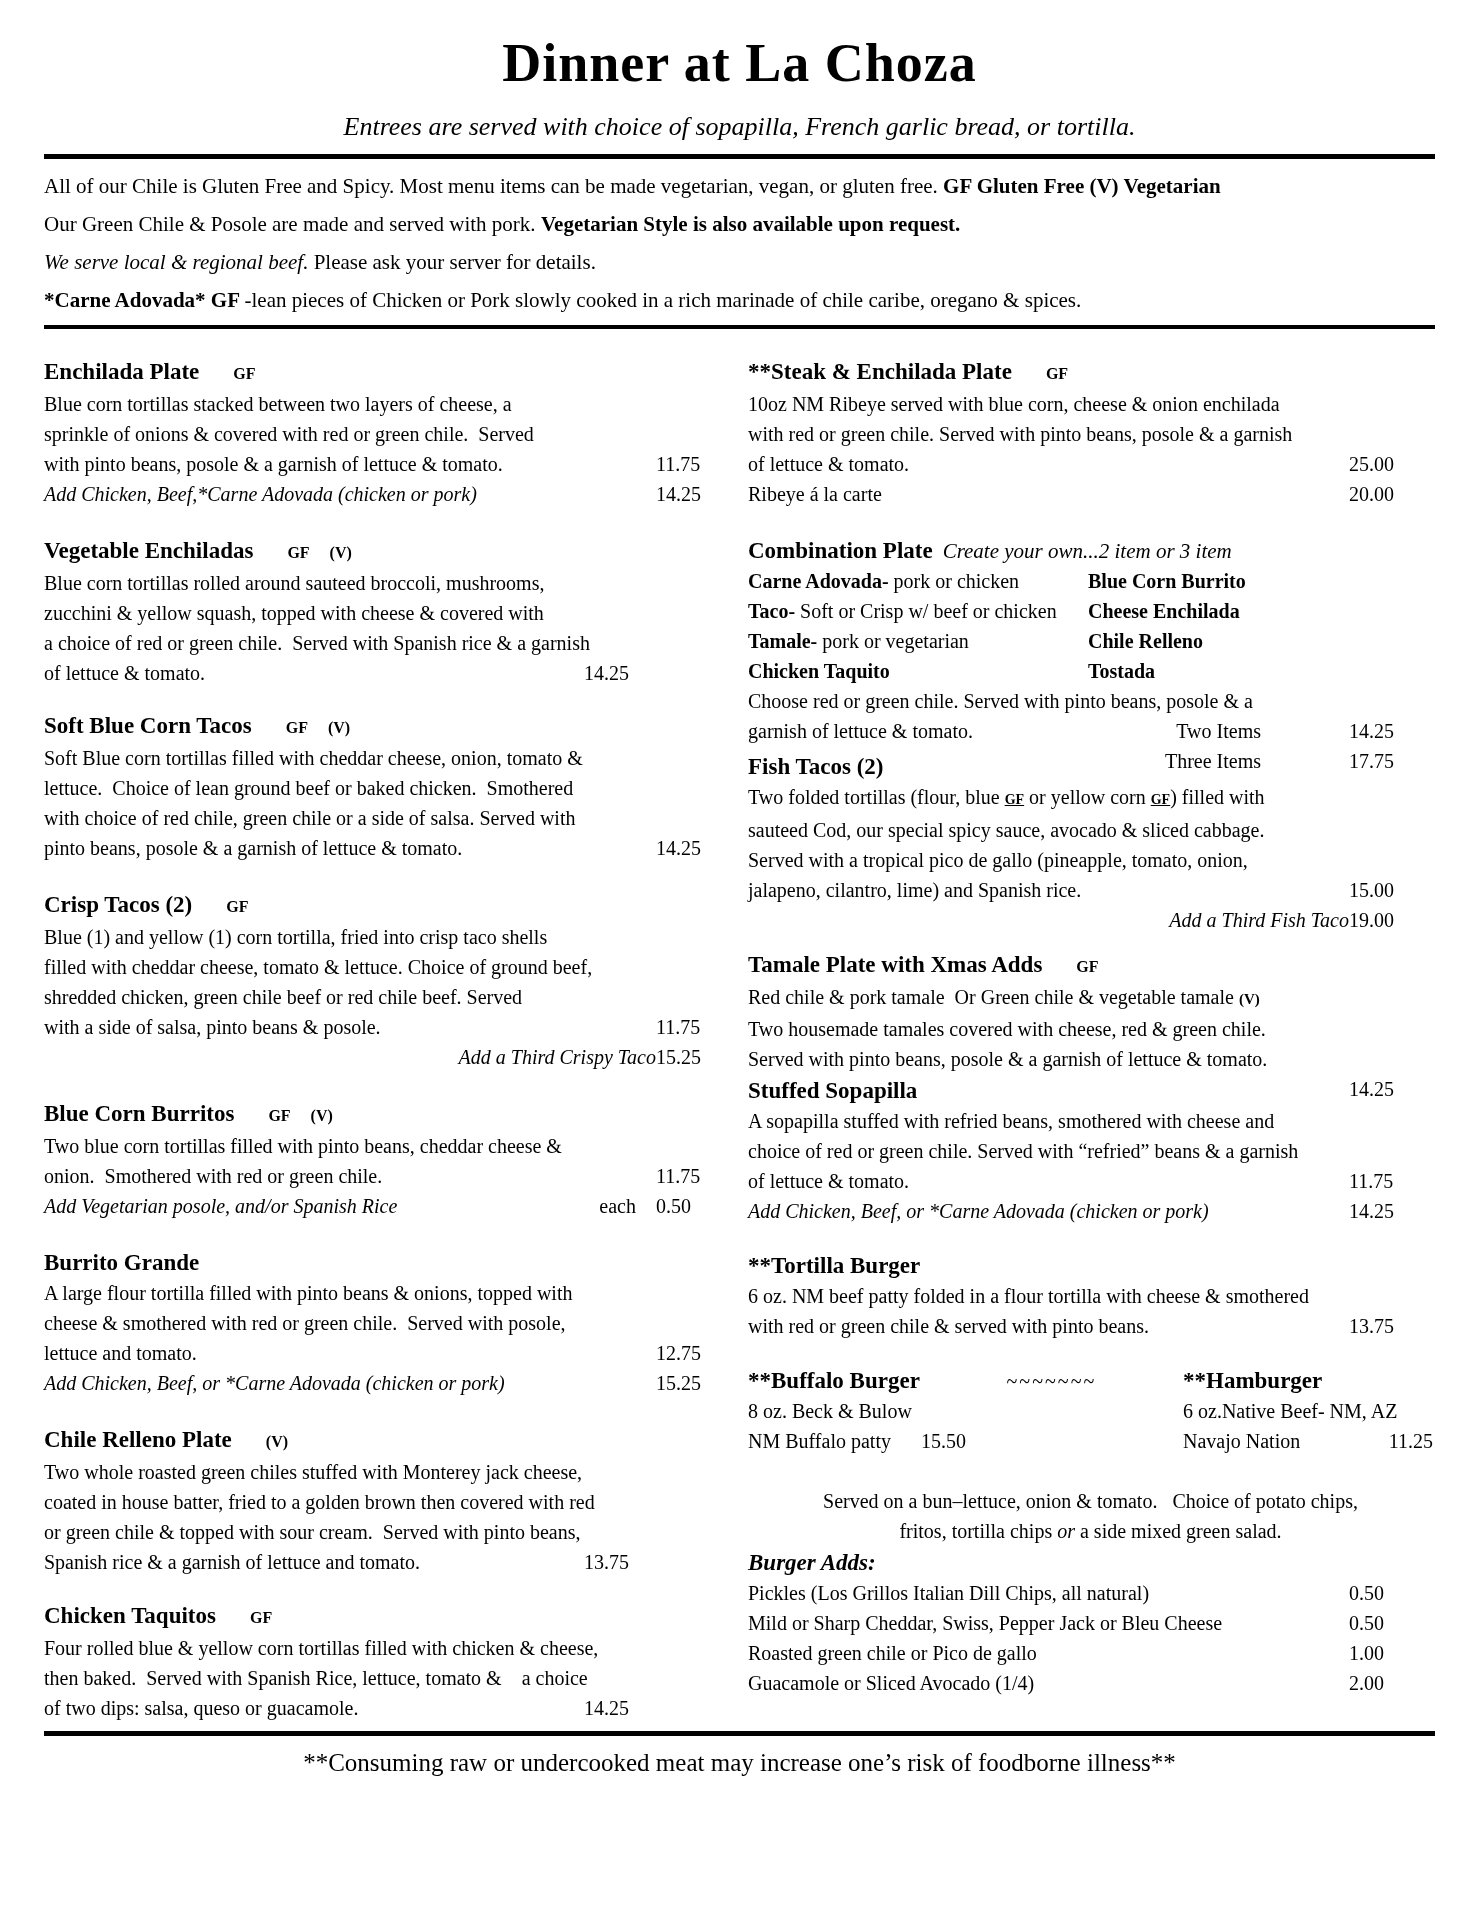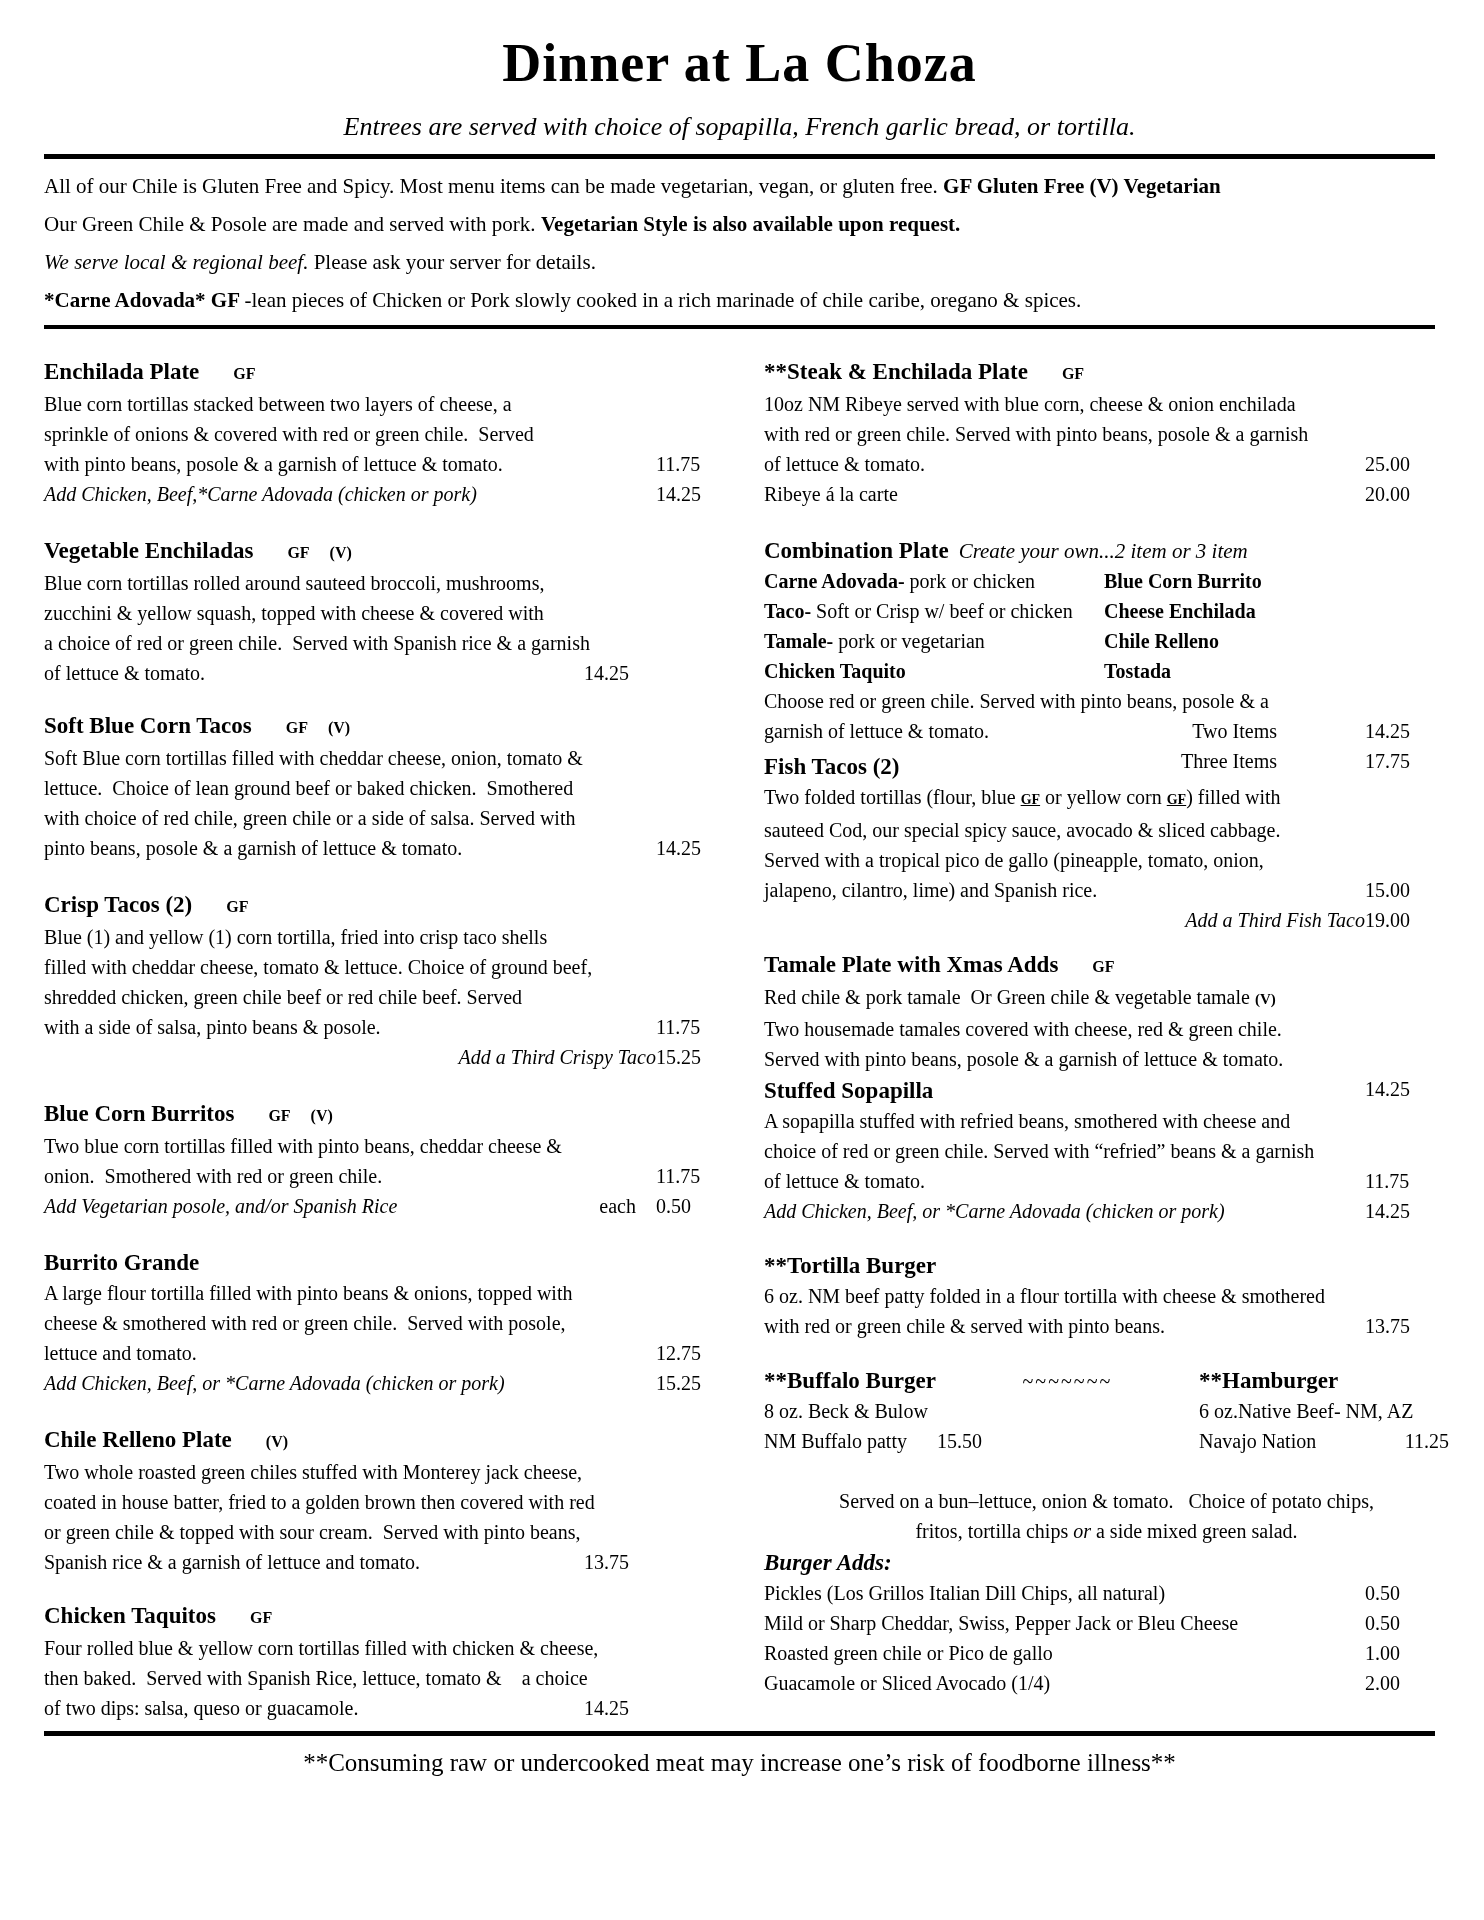--- a/index.html
+++ b/index.html
@@ -7,21 +7,21 @@
     font-family:"Liberation Serif","DejaVu Serif",serif;overflow:hidden}
   .page{width:1484px;height:1460px;padding:30px 49px 8px 44px}
   .title{font-size:54px;font-weight:700;text-align:center;line-height:66px;letter-spacing:1px}
   .subtitle{font-size:26px;font-style:italic;text-align:center;margin-top:14px;line-height:34px}
   .rule{height:5px;background:#000;margin-top:10px}
   .rule-2{height:4px;margin-top:6px}
   .intro{margin-top:8px}
   .intro .line{line-height:38px;font-size:21px}
   .columns{display:flex;margin-top:28px}
   .col-left{width:696px;flex:none}
-  .col-right{width:685px;flex:none;margin-left:24px}
+  .col-right{width:685px;flex:none;margin-left:8px}
   .line{position:relative;display:flex;align-items:baseline;line-height:30px;font-size:20px}
   .line span,.item-header span,.combo-row span,.burger-row span{white-space:pre}
   .b{font-weight:700}.i{font-style:italic}.u{}
   .gf-inline{font-weight:700;font-size:14px;text-decoration:underline}
   .v-inline{font-weight:700;font-size:15px}
   .item-header{display:flex;align-items:baseline;line-height:30px;font-size:23px;font-weight:700}
   .hdr-underline > span{}
   .item-subtitle{font-weight:400;font-style:italic;font-size:21px;margin-left:10px}
   .tag{font-size:16px;margin-left:34px;font-weight:700}
   .tag + .tag{margin-left:20px}

